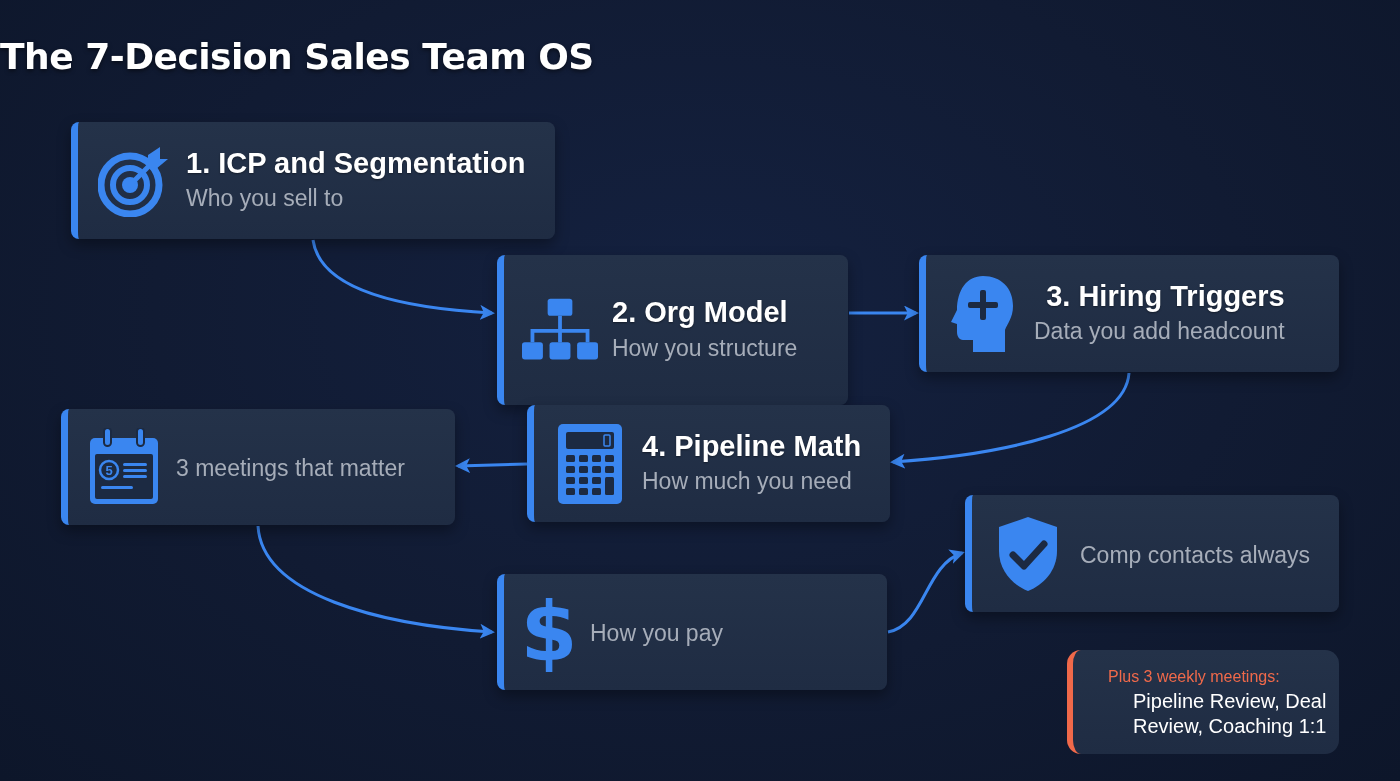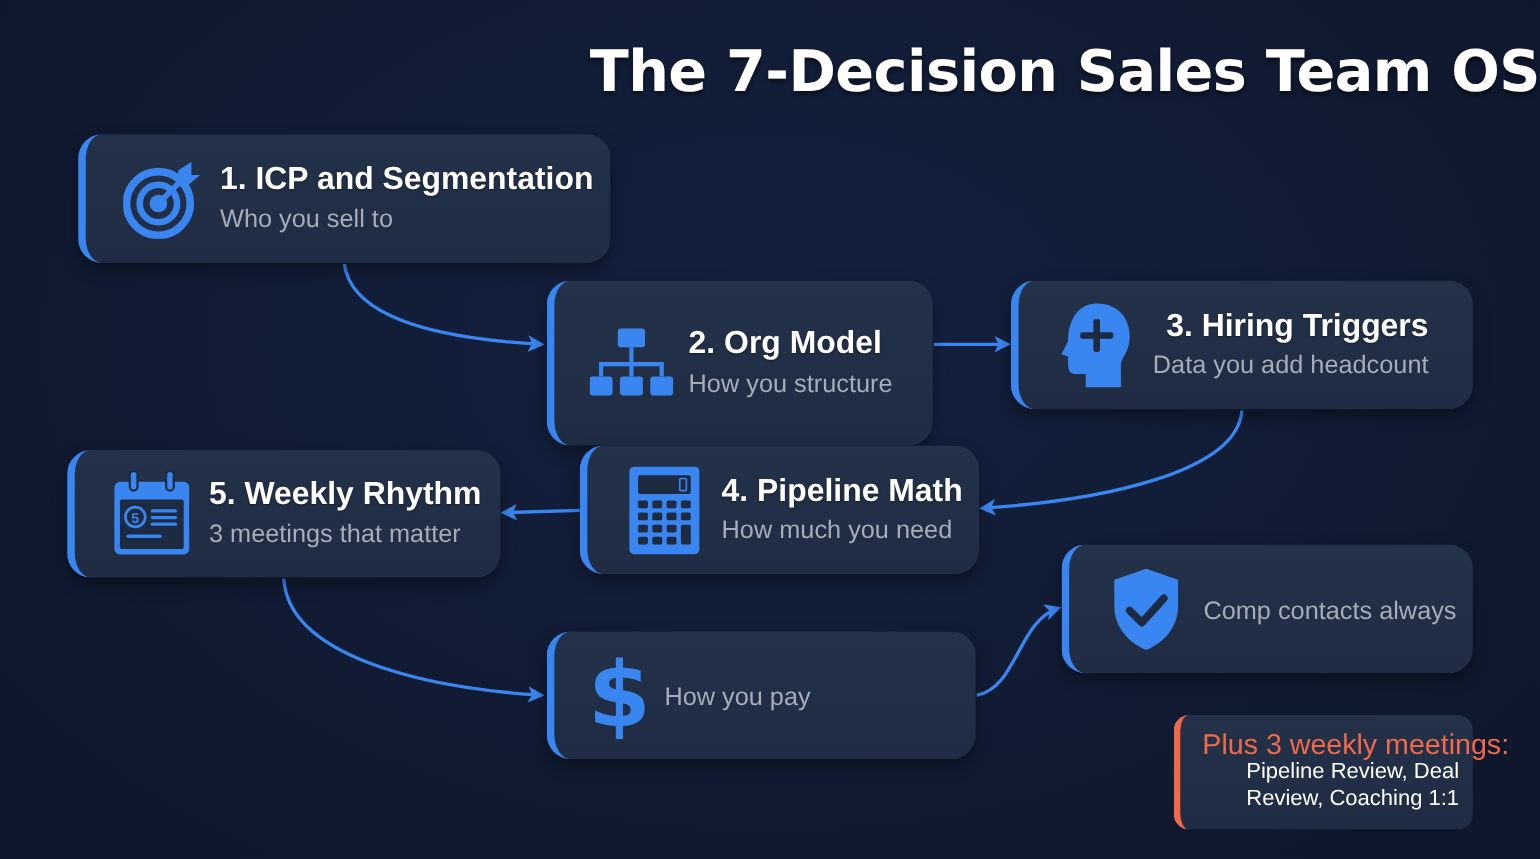--- a/index.html
+++ b/index.html
@@ -3,33 +3,33 @@
   <meta charset="utf-8">
   <style>
     html, body { margin: 0; padding: 0; }
     body {
       width: 1400px; height: 781px; overflow: hidden; position: relative;
       background: radial-gradient(ellipse at 50% 40%, #142140 0%, #111b33 55%, #0d162a 100%);
       font-family: "Liberation Sans", "DejaVu Sans", sans-serif;
       color: #ffffff;
     }
     .title {
-      position: absolute; left: 0; top: 36px; width: 1400px; text-align: right;
+      position: absolute; left: 0; top: 36px; width: 1400px; text-align: left;
       font-family: "DejaVu Sans", sans-serif; font-weight: bold;
-      font-size: 52px; letter-spacing: -0.5px; color: #ffffff;
+      font-size: 36px; letter-spacing: -0.5px; color: #ffffff;
       text-shadow: 0 2px 4px rgba(0,0,0,0.5);
     }
     svg.connectors { position: absolute; left: 0; top: 0; pointer-events: none; }
     .card {
       position: absolute; box-sizing: border-box;
       background: linear-gradient(180deg, #243249 0%, #1f2c43 100%);
-      border-radius: 22px;
+      border-radius: 8px;
       border-left: 7px solid #3a86f0;
       box-shadow: 0 6px 14px rgba(0,0,0,0.35);
-      display: flex; align-items: center; padding-left: 14px;
+      display: flex; align-items: center;
     }
     .card .icon {
       flex: 0 0 auto; display: flex; align-items: center; justify-content: center;
       width: 76px; height: 76px; margin-left: 18px;
     }
     .card .text { margin-left: 14px; }
     .card .heading {
       font-family: "Liberation Sans", sans-serif; font-weight: bold;
       font-size: 29px; color: #ffffff; line-height: 1.15; white-space: nowrap;
       text-shadow: 0 1px 2px rgba(0,0,0,0.4);
@@ -40,21 +40,21 @@
       margin-top: 4px;
     }
     .note {
       position: absolute; box-sizing: border-box;
       left: 1067px; top: 650px; width: 272px; height: 104px;
       background: linear-gradient(180deg, #243249 0%, #1f2c43 100%);
       border-radius: 14px; border-left: 6px solid #f0694a;
       padding: 14px 0 0 20px;
       font-family: "Liberation Sans", sans-serif;
     }
-    .note .note-head { color: #f0694a; font-size: 26px; line-height: 25px; white-space: nowrap; }
+    .note .note-head { color: #f0694a; font-size: 16px; line-height: 25px; white-space: nowrap; margin-left: 15px; }
     .note .note-body { color: #ffffff; font-size: 20px; line-height: 25px; width: 230px; margin-left: 40px; }
   </style>
 </head>
 <body>
 
 <div class="title">The 7-Decision Sales Team OS</div>
 
 <svg class="connectors" width="1400" height="781">
   <defs>
     <marker id="arrow" viewBox="0 0 10 10" refX="8" refY="5" markerWidth="5" markerHeight="5" orient="auto-start-reverse">
@@ -163,21 +163,20 @@
       <rect x="49" y="0" width="7" height="18" rx="3.5" fill="#3a86f0" stroke="#1c2a42" stroke-width="2"></rect>
       <circle cx="21" cy="42" r="9" fill="none" stroke="#3a86f0" stroke-width="2.5"></circle>
       <text x="21" y="47" font-size="13" font-weight="bold" text-anchor="middle" fill="#3a86f0" font-family="Liberation Sans, sans-serif">5</text>
       <rect x="35" y="35" width="24" height="3" rx="1.5" fill="#3a86f0"></rect>
       <rect x="35" y="41" width="24" height="3" rx="1.5" fill="#3a86f0"></rect>
       <rect x="35" y="47" width="24" height="3" rx="1.5" fill="#3a86f0"></rect>
       <rect x="13" y="58" width="32" height="3" rx="1.5" fill="#3a86f0"></rect>
     </svg>
   </div>
   <div class="text">
-    <div class="heading">5. Weekly Rhythm</div>
     <div class="sub">3 meetings that matter</div>
   </div>
 </div>
 
 <div class="card" style="left:497px; top:574px; width:390px; height:116px;">
   <div class="icon" style="width:54px;">
     <svg width="50" height="80" viewBox="0 0 50 80">
       <text x="25" y="68" font-size="82" font-weight="bold" text-anchor="middle" fill="#3a86f0" font-family="DejaVu Sans, sans-serif">$</text>
     </svg>
   </div>

